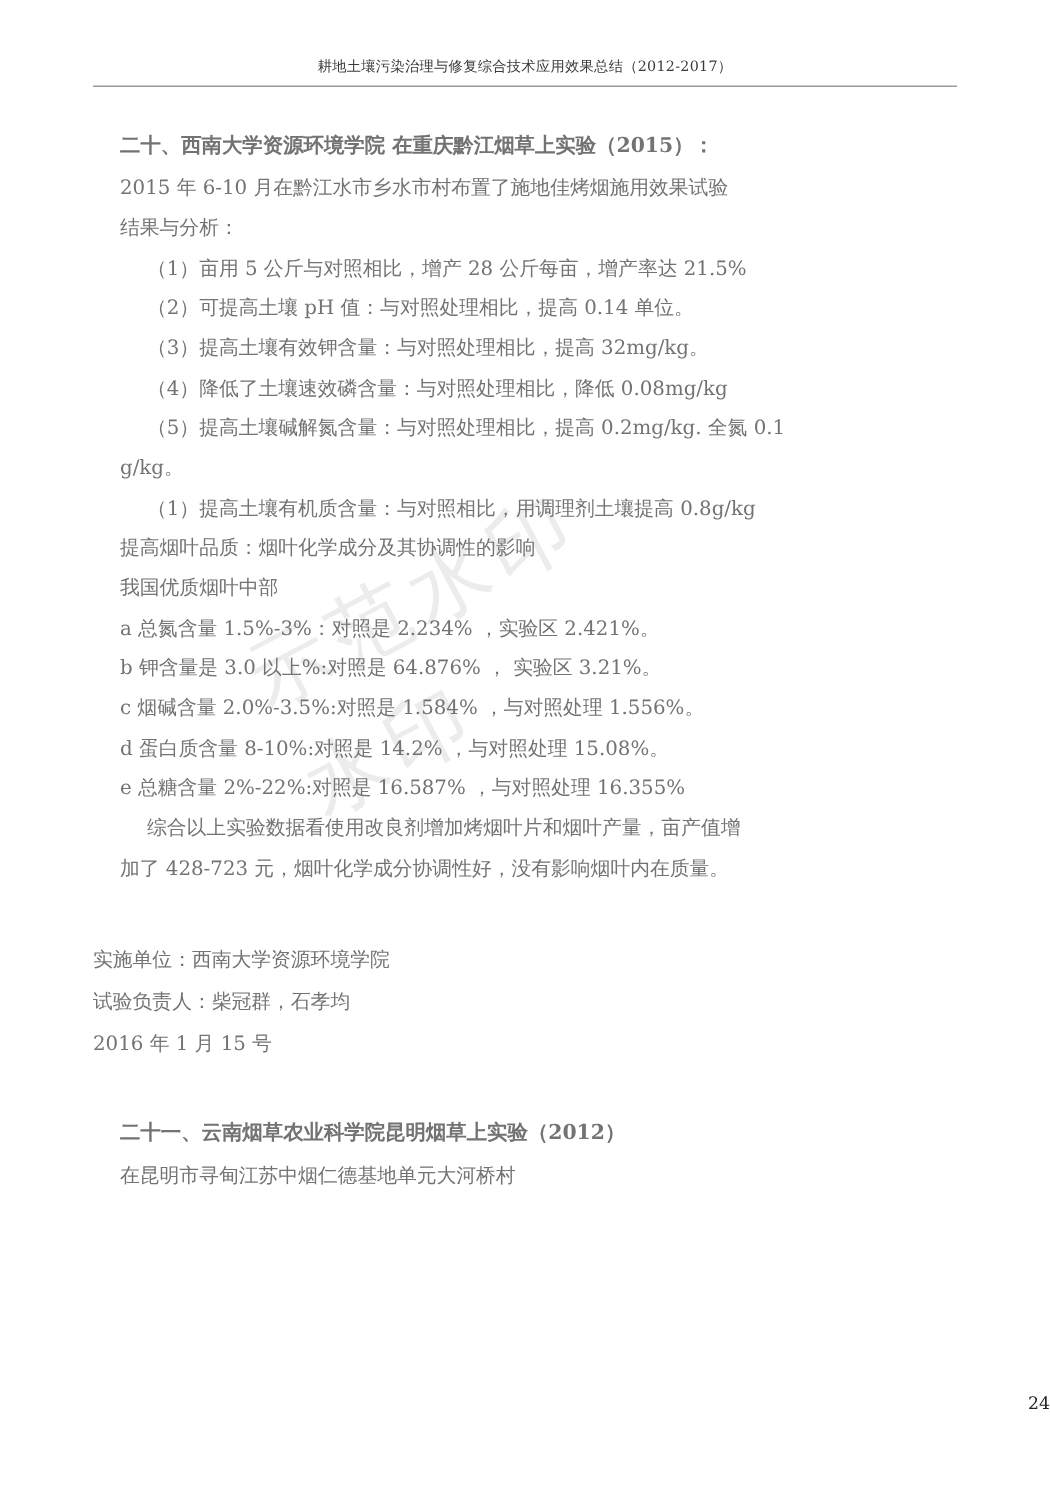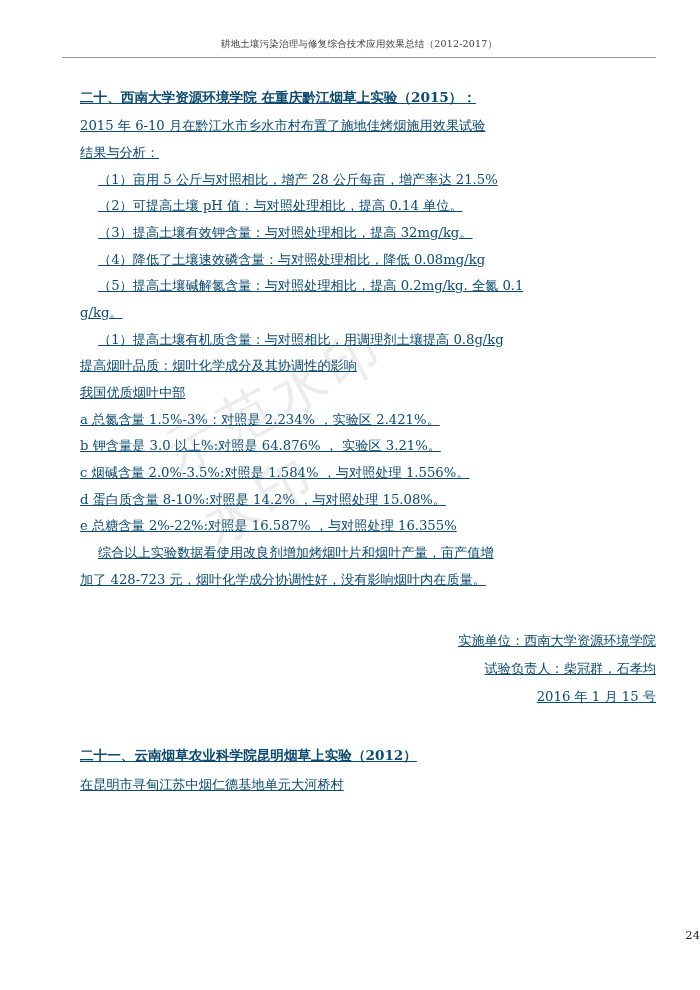--- a/index.html
+++ b/index.html
@@ -13,57 +13,56 @@
     font-family: "DejaVu Serif", "Liberation Serif", serif;
     color: #1a1a1a;
     position: relative;
     overflow: hidden;
   }
   .page {
     position: relative;
     width: 700px;
     height: 990px;
     box-sizing: border-box;
-    padding: 38px 44px 30px 62px;
+    padding: 38px 62px 30px 62px;
   }
   .header {
     text-align: center;
     font-size: 9.5px;
     color: #3a3a3a;
     letter-spacing: 0.2px;
     padding-bottom: 6px;
     border-bottom: 1px solid #9a9a9a;
     margin-bottom: 26px;
     font-family: "DejaVu Serif", "Liberation Serif", serif;
   }
   .content {
     font-size: 13.2px;
     line-height: 2.02;
-    color: #0c4a6e;
-    text-decoration: underline;
+    color: #737373;
   }
   .h-section {
     font-weight: bold;
     font-size: 13.6px;
     margin: 4px 0 2px 0;
     padding-left: 18px;
   }
   p.body {
     margin: 0;
     padding-left: 18px;
     text-align: justify;
   }
   p.indent2 {
     margin: 0;
     padding-left: 36px;
     text-align: justify;
   }
   .center-block {
     margin-top: 34px;
-    text-align: right;
+    text-align: left;
   }
   .center-block p {
     margin: 0;
     line-height: 2.1;
     font-size: 13.2px;
   }
   .section-gap {
     height: 28px;
   }
   .page-number {

